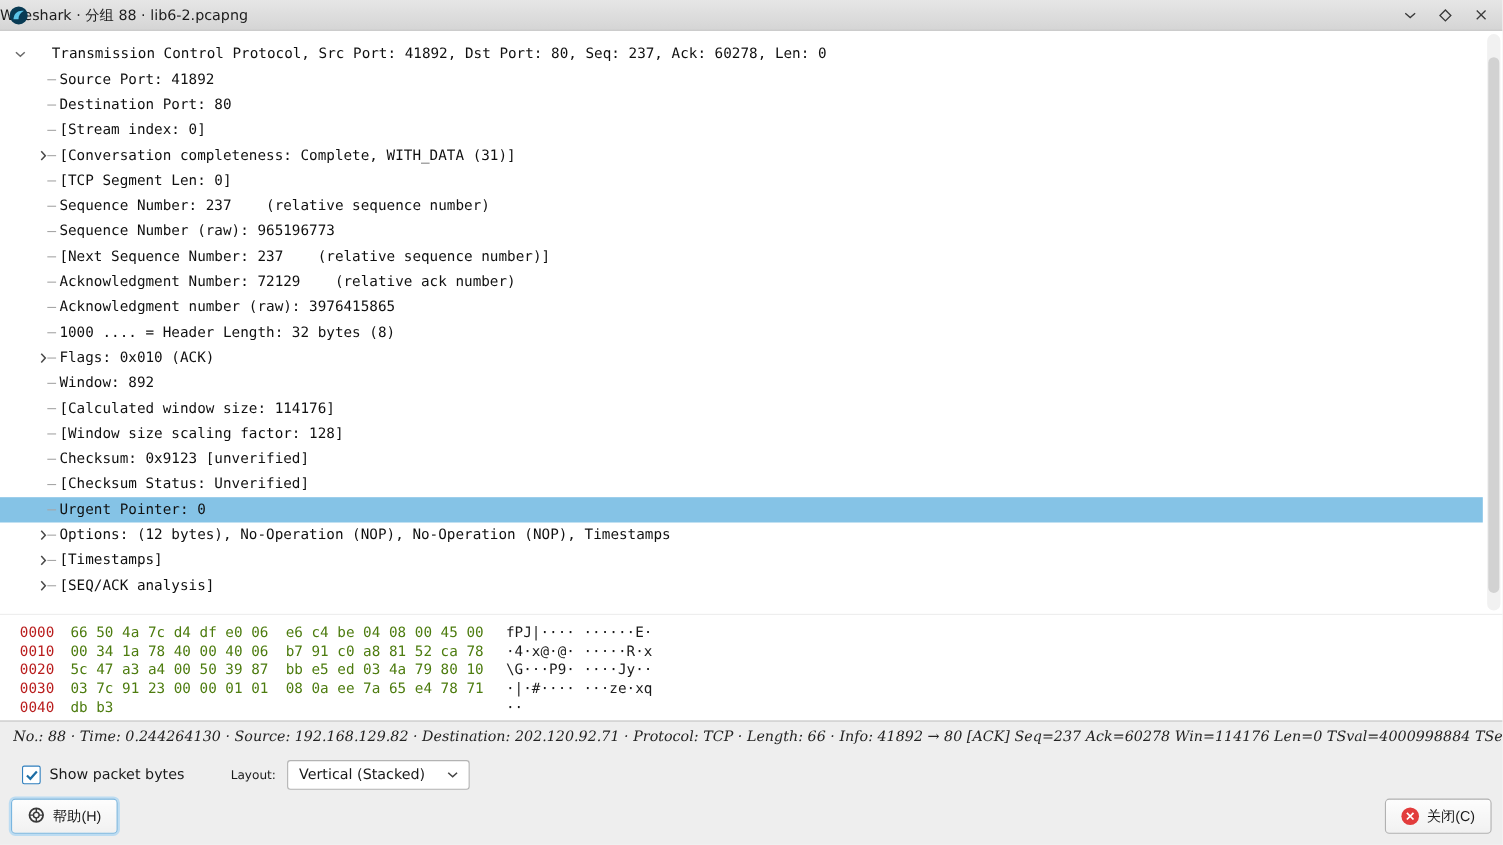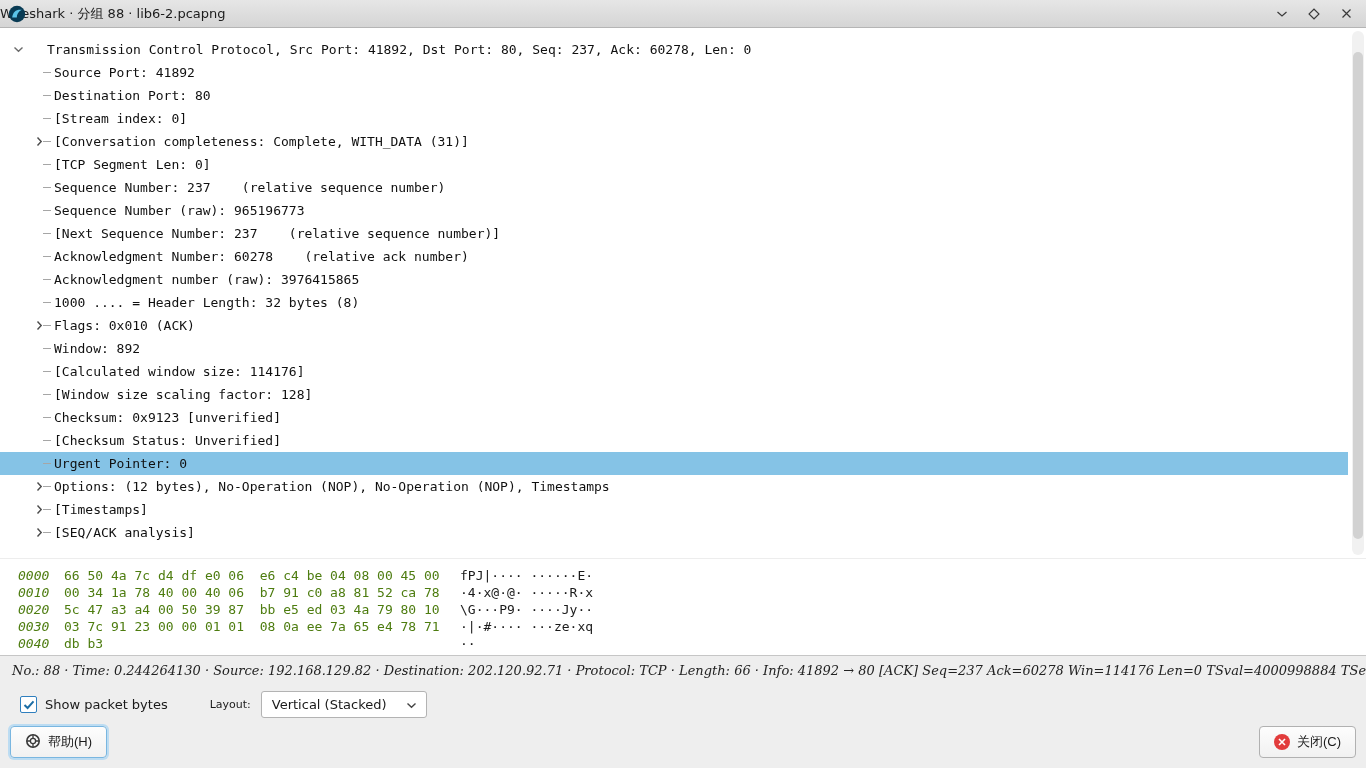--- a/index.html
+++ b/index.html
@@ -44,21 +44,21 @@
     position: absolute; left: 1px; right: 1px; top: 4%; height: 93%;
     background: #d2d2d2; border-radius: 5px;
   }
 
   
   .hex-pane { height: 97px; background: #ffffff; border-top: 1px solid #ededed; padding: 8px 0 0 18px; }
   .hex-row {
     height: 17px; line-height: 17px; white-space: pre;
     font-family: "DejaVu Sans Mono", "Liberation Mono", monospace; font-size: 13px;
   }
-  .hoff   { color: #4d7c0f; display: inline-block; width: 46px; font-style: italic; }
+  .hoff   { color: #b91c1c; display: inline-block; width: 46px; }
   .hbytes { color: #4d7c0f; display: inline-block; width: 396px; }
   .hascii { color: #1a1a1a; }
 
   
   .bottom { height: 113px; background: #eeeeee; border-top: 1px solid #c6c6c6; position: relative; }
   .status {
     font-family: "DejaVu Serif", "Liberation Serif", serif; font-style: italic;
     font-size: 13px; color: #222; padding: 7px 12px 0; white-space: nowrap; overflow: hidden;
   }
   .controls { display: flex; align-items: center; padding: 13px 20px 0; }
@@ -125,21 +125,21 @@
         <div class="tree-row child"><span class="tick"></span><span class="tlabel">Source Port: 41892</span></div>
         <div class="tree-row child"><span class="tick"></span><span class="tlabel">Destination Port: 80</span></div>
         <div class="tree-row child"><span class="tick"></span><span class="tlabel">[Stream index: 0]</span></div>
         <div class="tree-row child"><span class="expander child-exp"><svg width="7" height="11" viewBox="0 0 7 11">
               <polyline points="1.5,1.5 5.2,5.5 1.5,9.5" fill="none" stroke="#4a4a4a" stroke-width="1.4"></polyline>
             </svg></span><span class="tick"></span><span class="tlabel">[Conversation completeness: Complete, WITH_DATA (31)]</span></div>
         <div class="tree-row child"><span class="tick"></span><span class="tlabel">[TCP Segment Len: 0]</span></div>
         <div class="tree-row child"><span class="tick"></span><span class="tlabel">Sequence Number: 237    (relative sequence number)</span></div>
         <div class="tree-row child"><span class="tick"></span><span class="tlabel">Sequence Number (raw): 965196773</span></div>
         <div class="tree-row child"><span class="tick"></span><span class="tlabel">[Next Sequence Number: 237    (relative sequence number)]</span></div>
-        <div class="tree-row child"><span class="tick"></span><span class="tlabel">Acknowledgment Number: 60278    (relative ack number)</span></div>
+        <div class="tree-row child"><span class="tick"></span><span class="tlabel">Acknowledgment Number: 72129    (relative ack number)</span></div>
         <div class="tree-row child"><span class="tick"></span><span class="tlabel">Acknowledgment number (raw): 3976415865</span></div>
         <div class="tree-row child"><span class="tick"></span><span class="tlabel">1000 .... = Header Length: 32 bytes (8)</span></div>
         <div class="tree-row child"><span class="expander child-exp"><svg width="7" height="11" viewBox="0 0 7 11">
               <polyline points="1.5,1.5 5.2,5.5 1.5,9.5" fill="none" stroke="#4a4a4a" stroke-width="1.4"></polyline>
             </svg></span><span class="tick"></span><span class="tlabel">Flags: 0x010 (ACK)</span></div>
         <div class="tree-row child"><span class="tick"></span><span class="tlabel">Window: 892</span></div>
         <div class="tree-row child"><span class="tick"></span><span class="tlabel">[Calculated window size: 114176]</span></div>
         <div class="tree-row child"><span class="tick"></span><span class="tlabel">[Window size scaling factor: 128]</span></div>
         <div class="tree-row child"><span class="tick"></span><span class="tlabel">Checksum: 0x9123 [unverified]</span></div>
         <div class="tree-row child"><span class="tick"></span><span class="tlabel">[Checksum Status: Unverified]</span></div>

